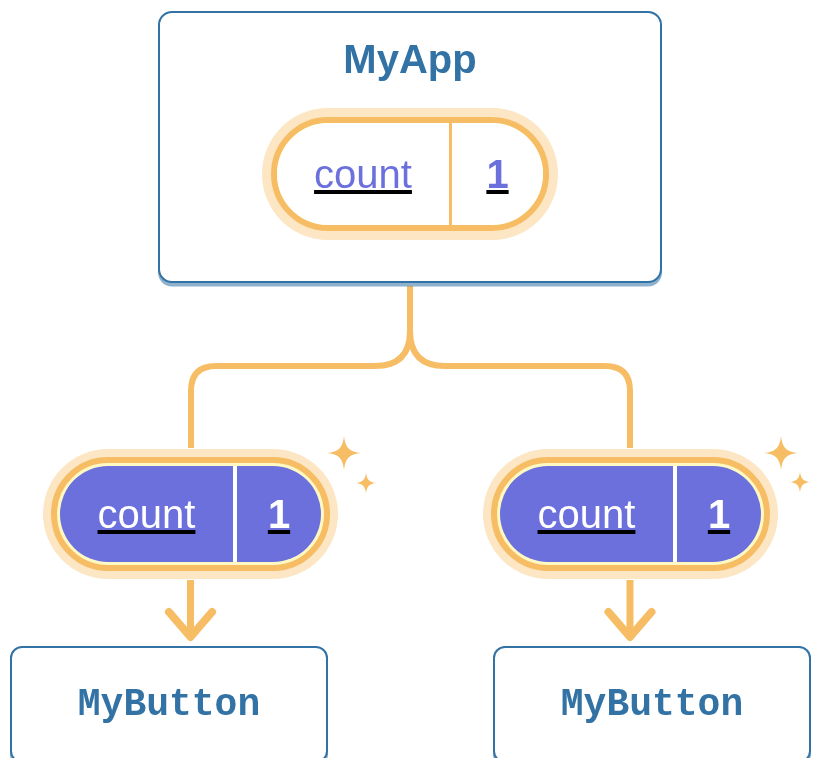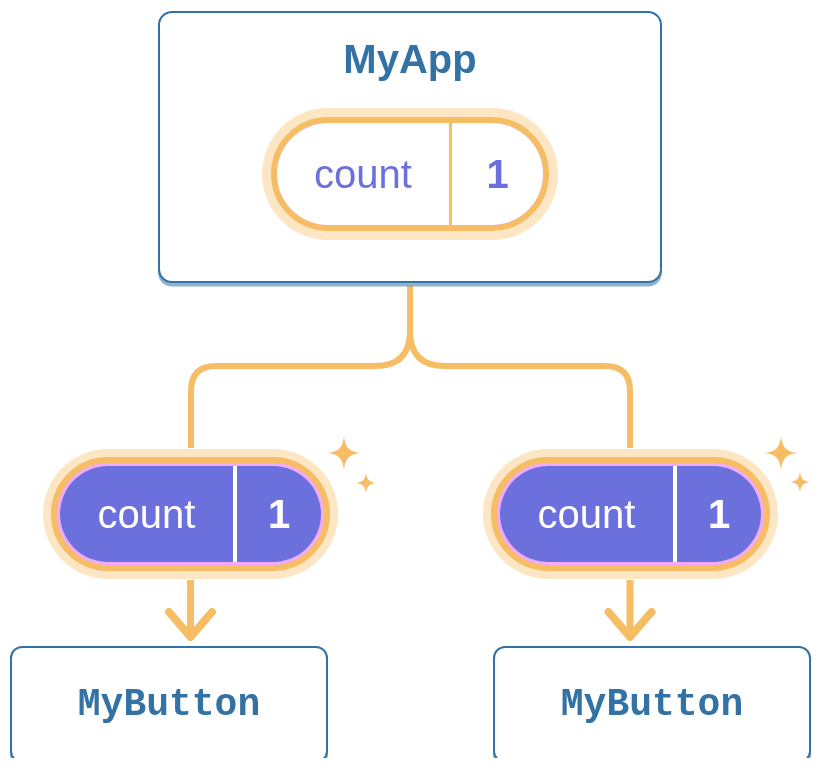--- a/index.html
+++ b/index.html
@@ -18,21 +18,21 @@
     display:flex;flex-direction:column;align-items:center;}
   .card-title{color:var(--blue,#3272A4);font-size:40px;font-weight:600;padding-top:26px;line-height:1;}
   .bottom-card{top:646px;width:318px;height:117px;border-radius:12px;
     display:flex;align-items:center;justify-content:center;font-family:Liberation Mono, monospace;}
   .bottom-card .card-title{padding-top:0;font-size:38px;}
   .bc-left{left:10px;}
   .bc-right{left:493px;}
 
   
   .halo{border-radius:999px;background:var(--orange_halo,rgba(246,189,100,0.38));box-sizing:border-box;}
-  .ring{border:6px solid var(--orange,#F6BD64);border-radius:999px;background:#f0abfc;box-sizing:border-box;}
+  .ring{border:6px solid var(--orange,#F6BD64);border-radius:999px;background:#fef9c3;box-sizing:border-box;text-decoration:underline;}
   .pbody{border-radius:999px;display:flex;align-items:stretch;overflow:hidden;}
   .seg{display:flex;align-items:center;justify-content:center;font-size:40px;line-height:1;}
   .seg.val{font-weight:700;}
 
   
   .pill-light{margin-top:29px;}
   .pill-light .halo{padding:9px;}
   .pill-light .pbody{width:266px;height:102px;background:#fff;color:var(--purple,#6B70DD);}
   .pill-light .seg.name{flex:1;}
   .pill-light .seg.val{width:91px;border-left:3px solid var(--orange,#F6BD64);}

